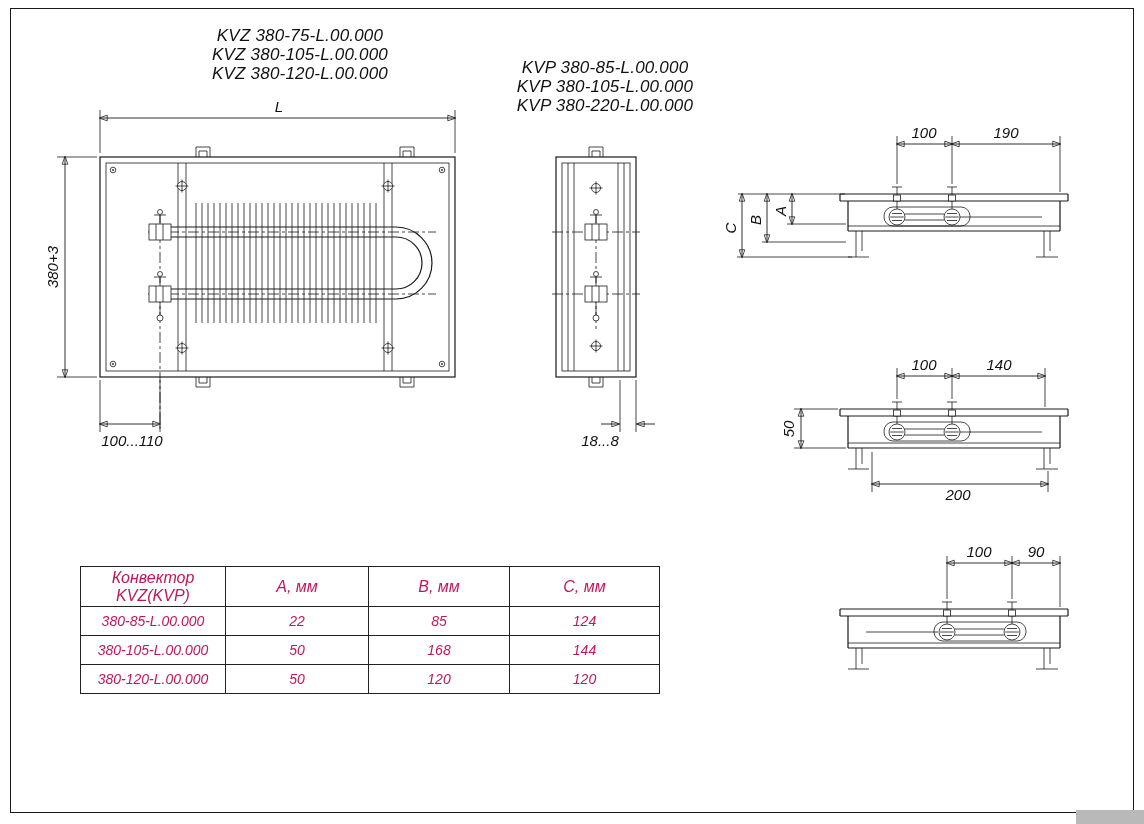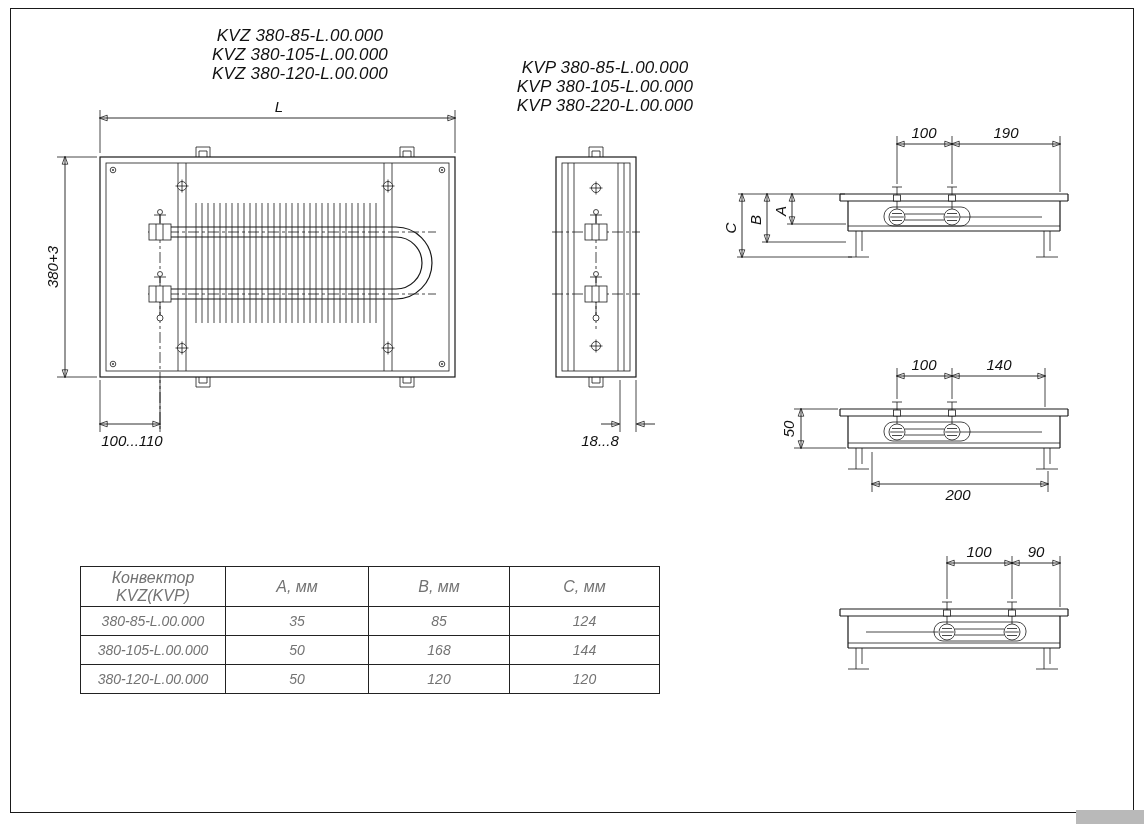--- a/index.html
+++ b/index.html
@@ -15,33 +15,33 @@
   svg.drawing { position:absolute; left:0; top:0; }
   .drawing path, .drawing line, .drawing rect, .drawing circle { stroke:#1a1a1a; fill:none; }
   .drawing .thin { stroke-width:0.8; }
   .drawing .med  { stroke-width:1.2; }
   .drawing .dimline { stroke-width:0.9; }
   .drawing .dash { stroke-dasharray:11 3 3 3; stroke-width:0.8; }
   .drawing .white { fill:#fff; }
   .drawing text { stroke:none; fill:#111; }
   text.dim { font-family:"Liberation Sans",sans-serif; font-style:italic; font-size:15px; }
 
-  table.spec { position:absolute; left:80px; top:566px; border-collapse:collapse; font-style:italic; color:#737373; border:1.6px solid #222; table-layout:fixed; }
+  table.spec { position:absolute; left:80px; top:566px; border-collapse:collapse; font-style:italic; color:#be185d; border:1.6px solid #222; table-layout:fixed; }
   table.spec th, table.spec td { border:1px solid #222; text-align:center; vertical-align:middle; font-weight:normal; }
   table.spec th { font-size:16px; height:40px; line-height:18px; }
   table.spec td { font-size:14px; height:29px; }
 </style>
 </head>
 <body>
 
 <div class="sheet">
   <div class="frame"></div>
 
   <div class="titles kvz">
-    <div>KVZ 380-85-L.00.000</div>
+    <div>KVZ 380-75-L.00.000</div>
     <div>KVZ 380-105-L.00.000</div>
     <div>KVZ 380-120-L.00.000</div>
   </div>
   <div class="titles kvp">
     <div>KVP 380-85-L.00.000</div>
     <div>KVP 380-105-L.00.000</div>
     <div>KVP 380-220-L.00.000</div>
   </div>
 
   <svg class="drawing" width="1144" height="824" viewBox="0 0 1144 824">
@@ -255,21 +255,21 @@
           <div>KVZ(KVP)</div>
         </th>
         <th>А, мм</th>
         <th>В, мм</th>
         <th>С, мм</th>
       </tr>
     </thead>
     <tbody>
       <tr>
         <td>380-85-L.00.000</td>
-        <td>35</td>
+        <td>22</td>
         <td>85</td>
         <td>124</td>
       </tr>
       <tr>
         <td>380-105-L.00.000</td>
         <td>50</td>
         <td>168</td>
         <td>144</td>
       </tr>
       <tr>

